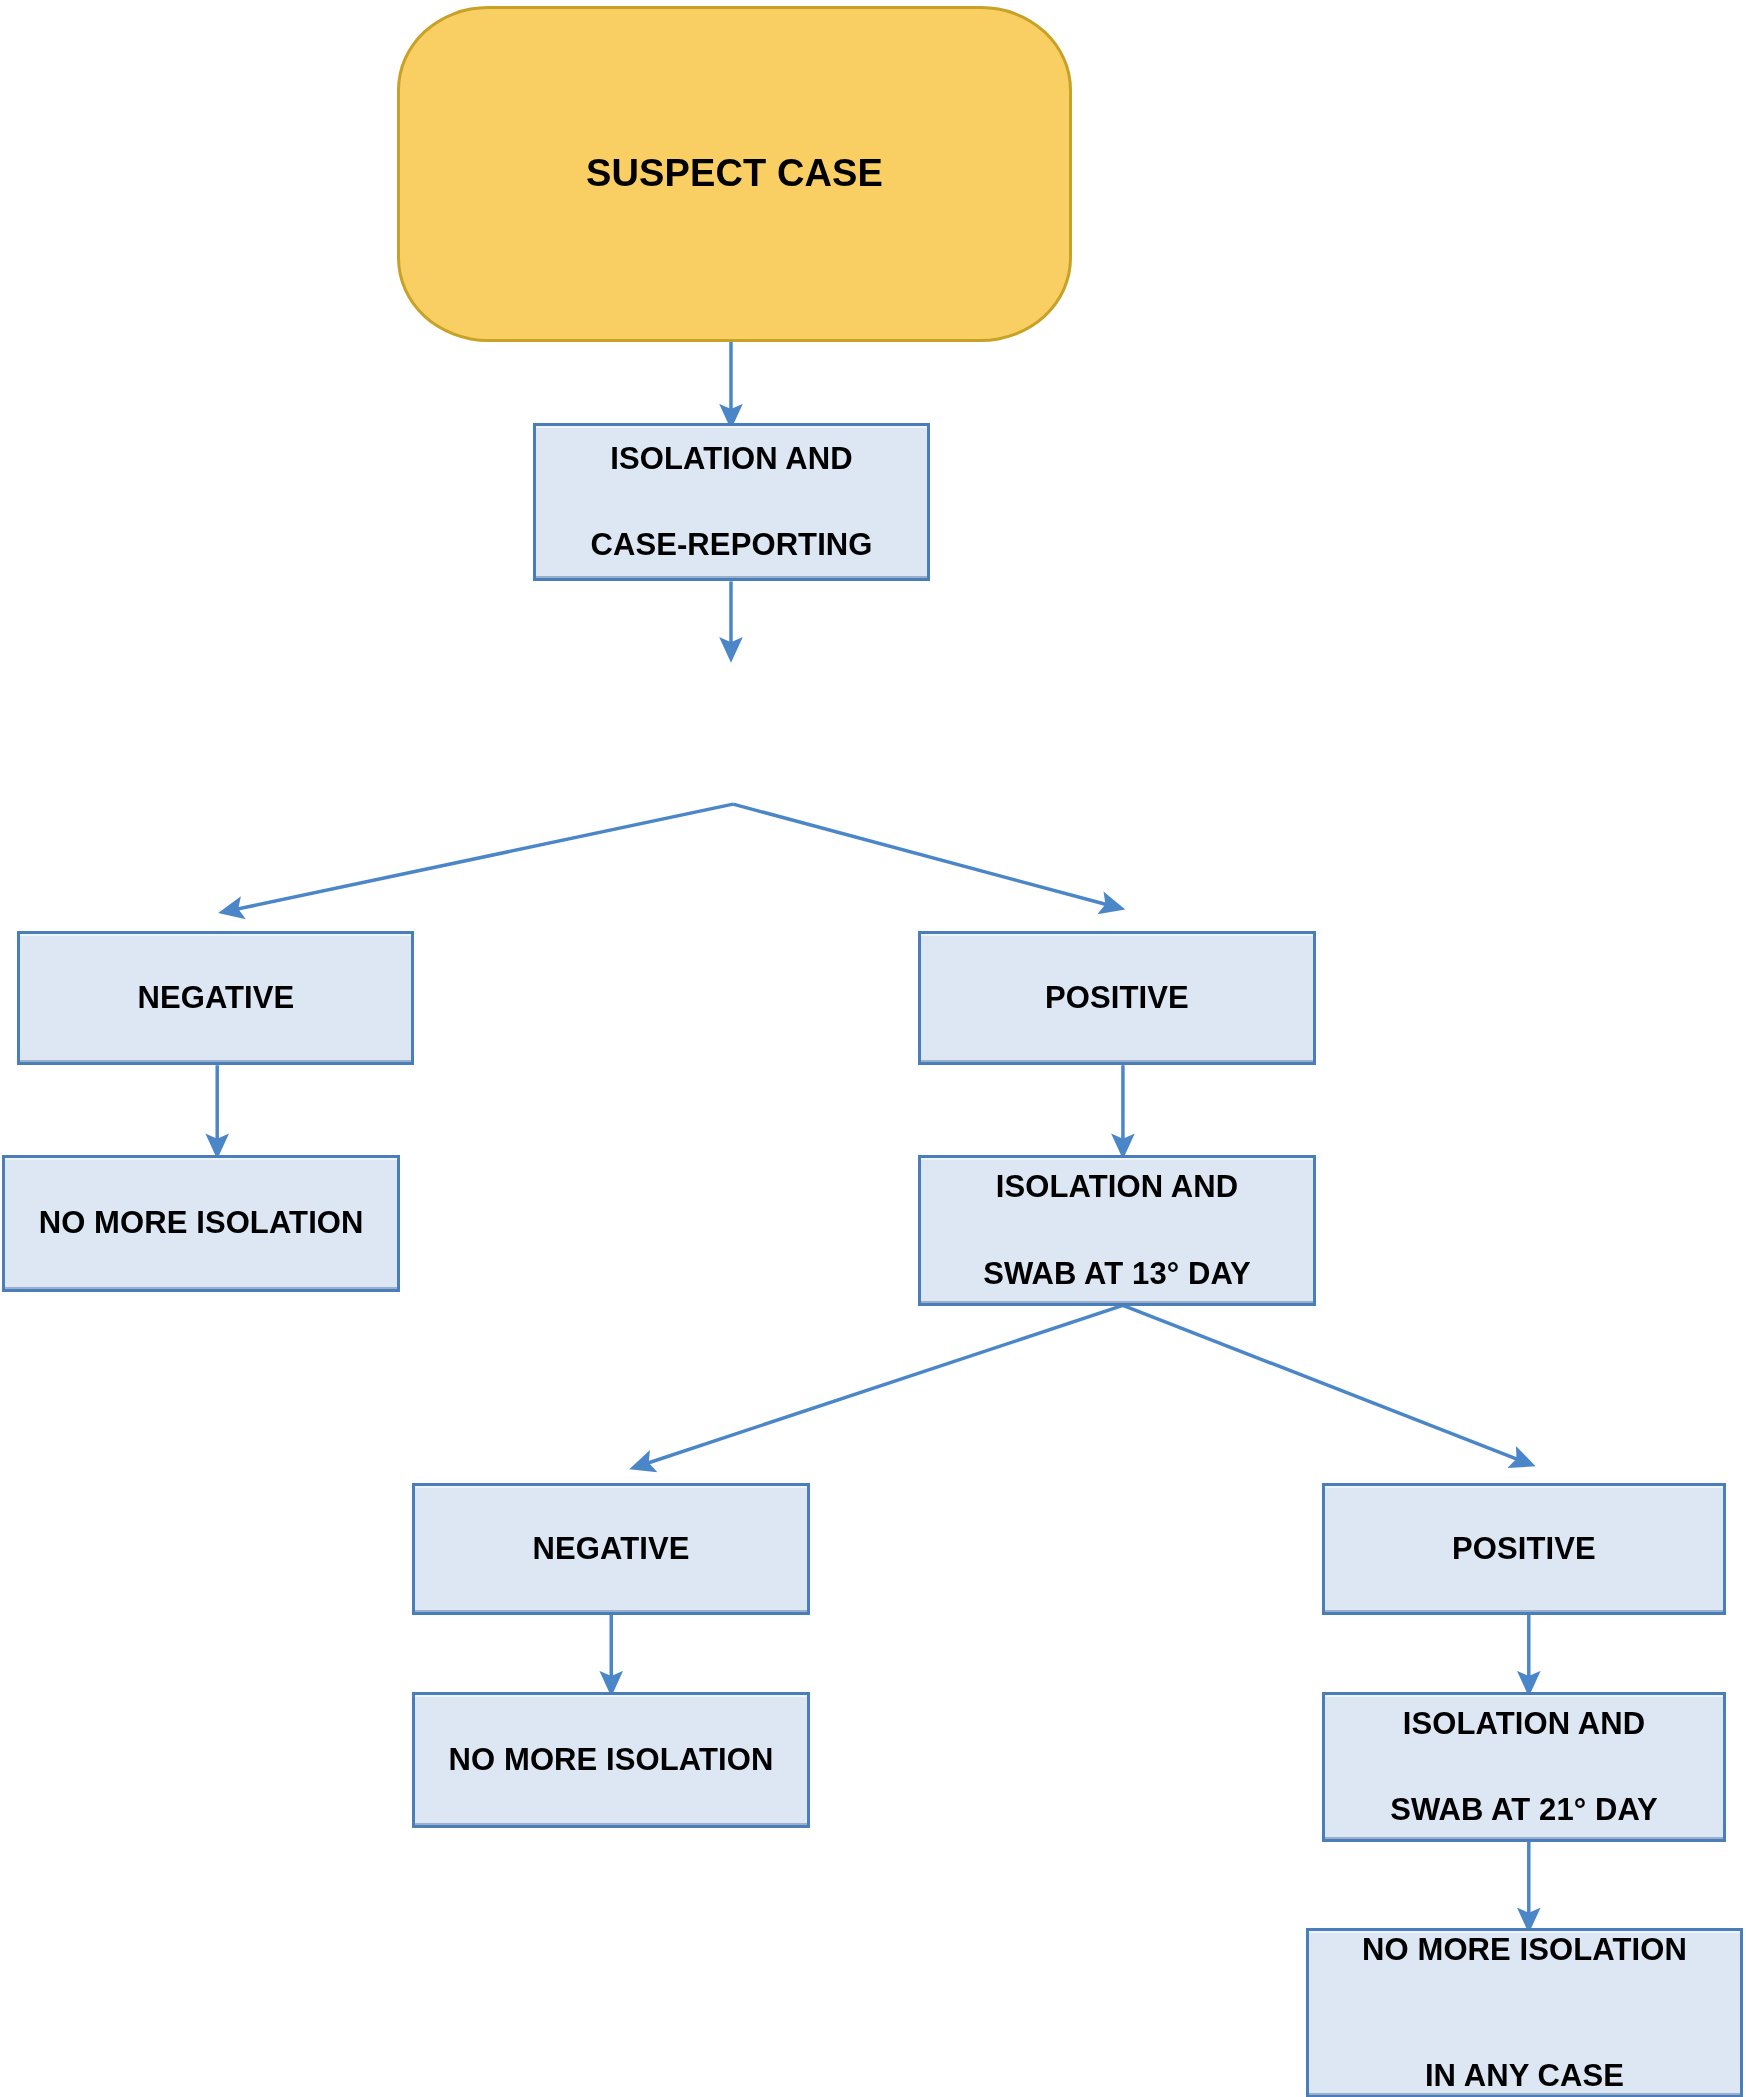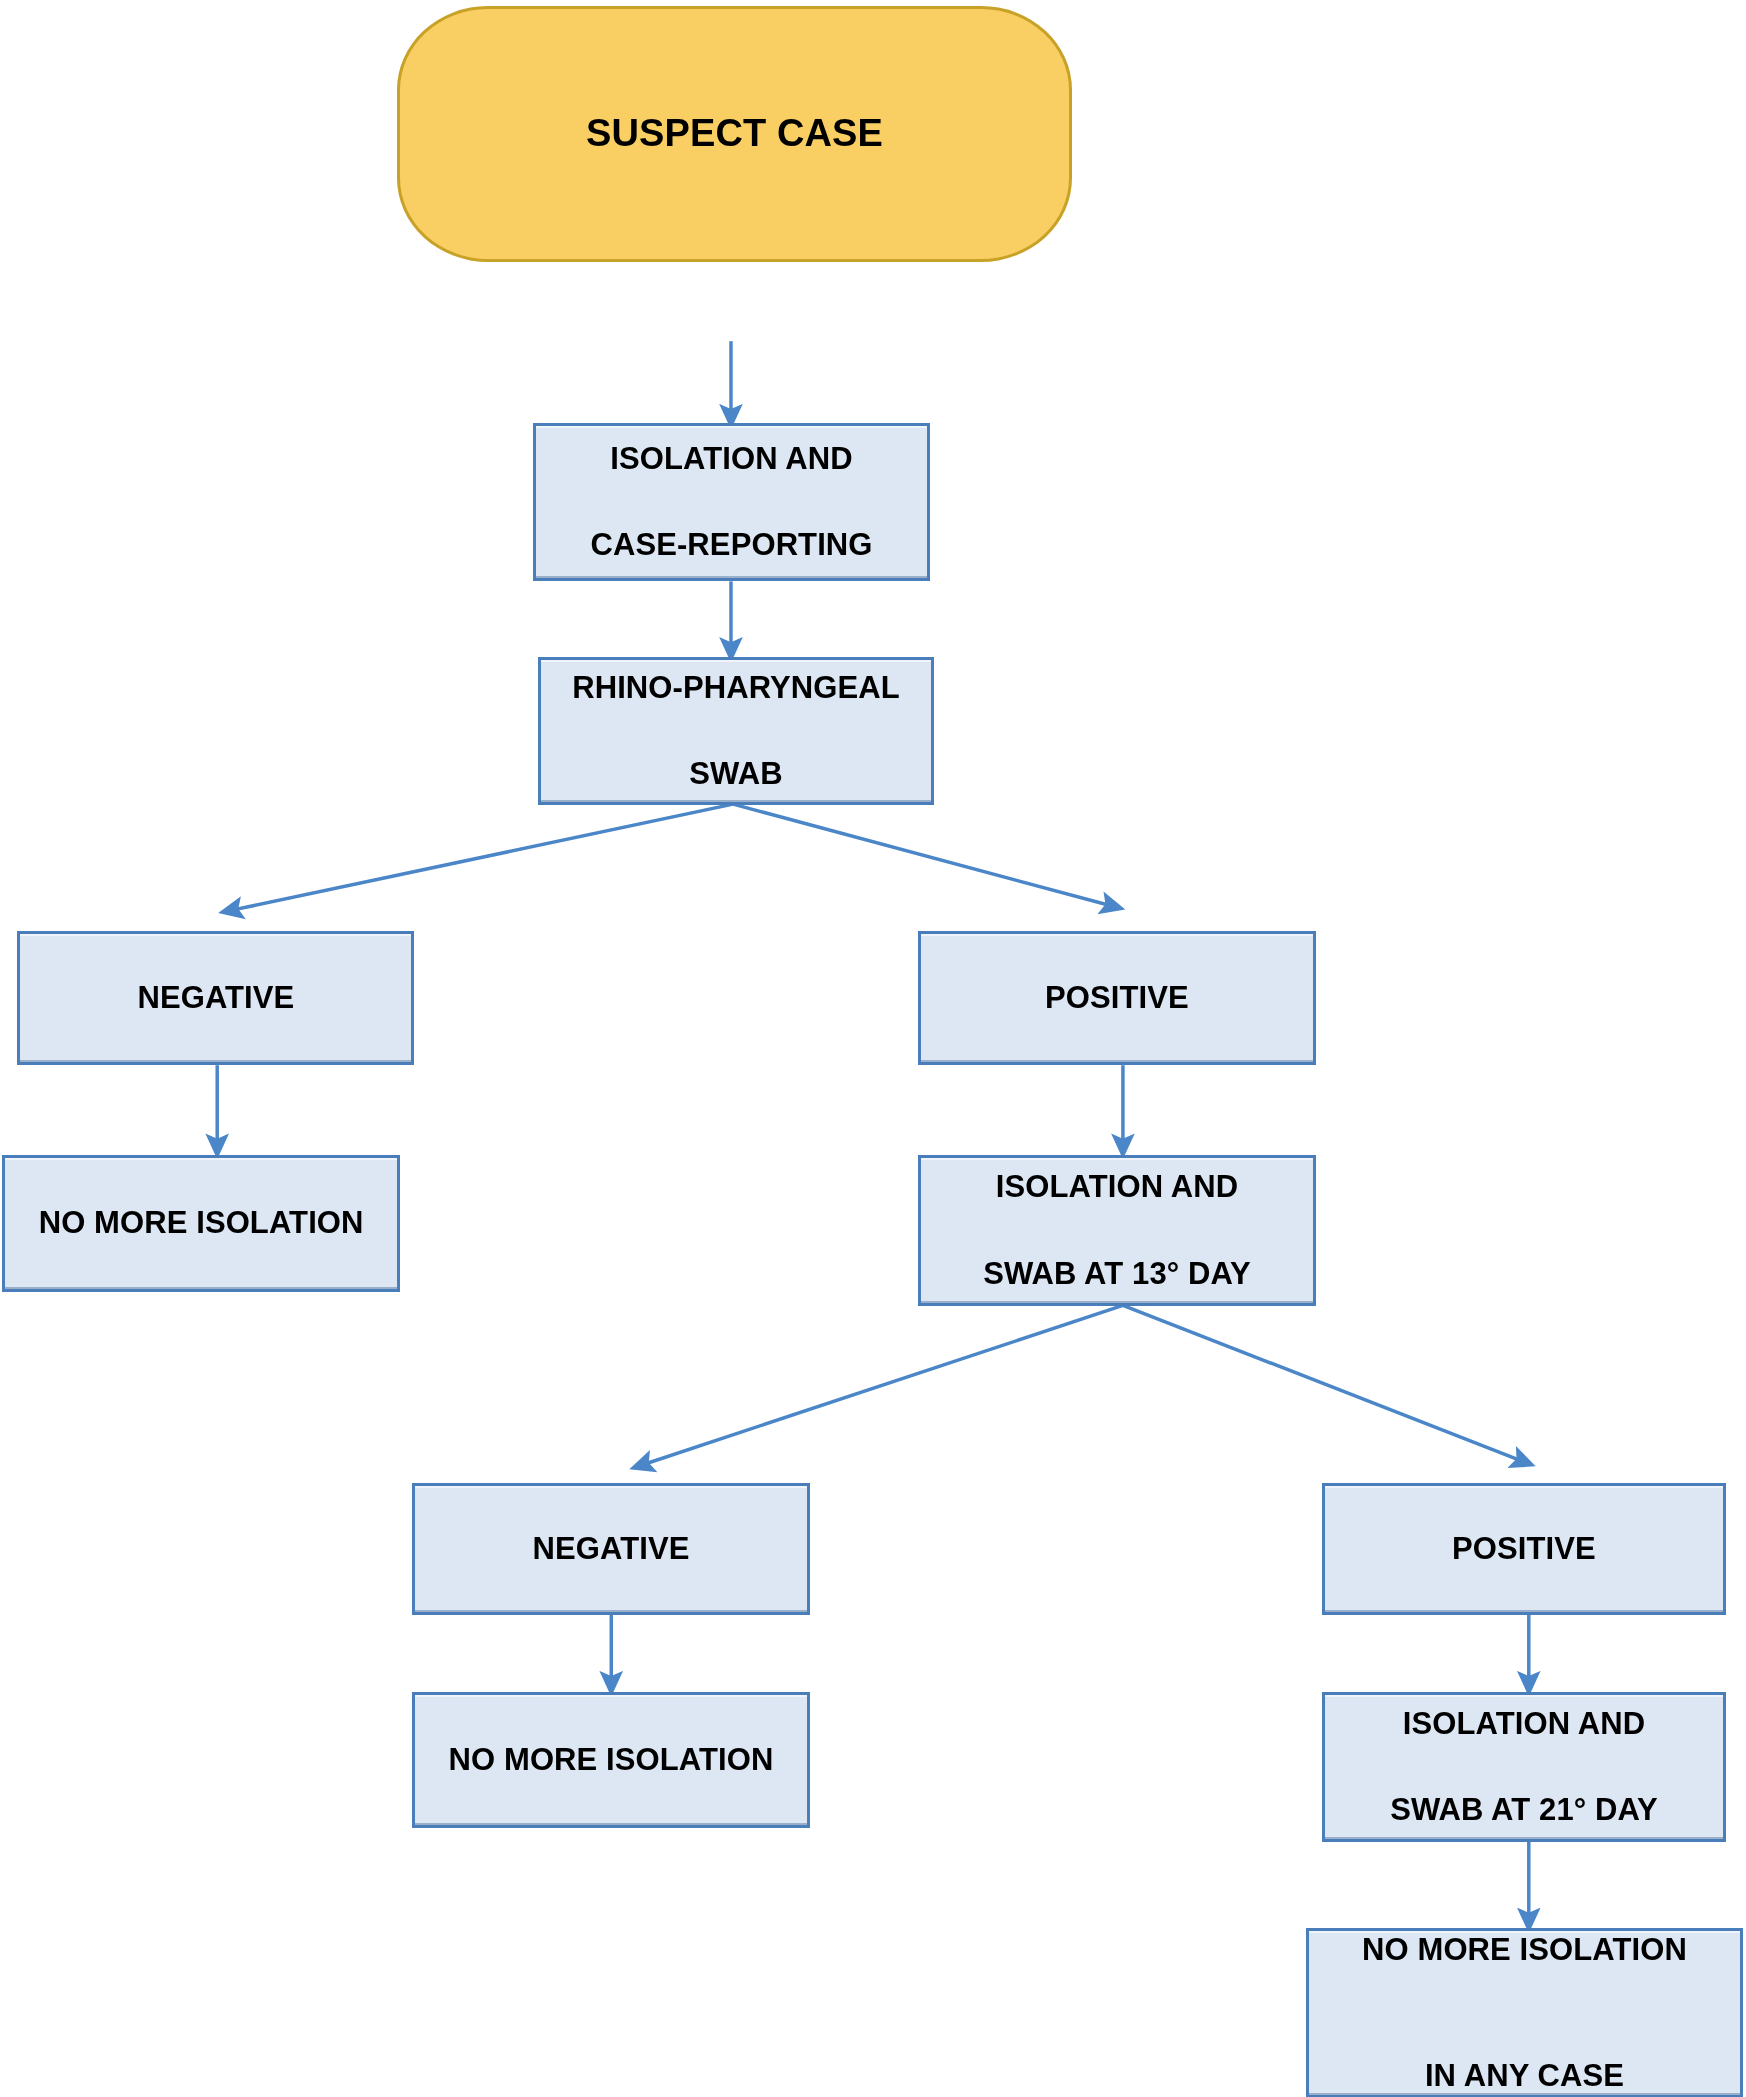--- a/index.html
+++ b/index.html
@@ -88,33 +88,29 @@
 
     <line x1="1613" y1="1875" x2="2190" y2="2100" stroke="#4a86c8" stroke-width="5" marker-end="url(#ah)"></line>
 
     <line x1="878" y1="2305" x2="878" y2="2420" stroke="#4a86c8" stroke-width="5" marker-end="url(#ah)"></line>
 
     <line x1="2196" y1="2305" x2="2196" y2="2420" stroke="#4a86c8" stroke-width="5" marker-end="url(#ah)"></line>
 
     <line x1="2196" y1="2645" x2="2196" y2="2760" stroke="#4a86c8" stroke-width="5" marker-end="url(#ah)"></line>
   </svg>
 
-  <div class="node node-terminal" style="left:397px; top:5.6px; width:675px; height:256px;">
+  <div class="node node-terminal" style="left:397px; top:5.6px; width:675px; height:336px;">
     <span class="line fs-big">SUSPECT CASE</span>
   </div>
 
   <div class="node node-rect" style="left:533px; top:423px; width:397px; height:158px;">
     <span class="line fs-mid">ISOLATION AND</span>
     <span class="line fs-mid">CASE-REPORTING</span>
   </div>
 
-  <div class="node node-rect" style="left:538px; top:657px; width:396px; height:148px;">
-    <span class="line fs-mid">RHINO-PHARYNGEAL</span>
-    <span class="line fs-mid">SWAB</span>
-  </div>
 
   <div class="node node-rect" style="left:17.4px; top:931px; width:397px; height:134px;">
     <span class="line fs-mid">NEGATIVE</span>
   </div>
 
   <div class="node node-rect" style="left:918px; top:931px; width:398px; height:134px;">
     <span class="line fs-mid">POSITIVE</span>
   </div>
 
   <div class="node node-rect" style="left:2.1px; top:1155px; width:398px; height:137px;">

